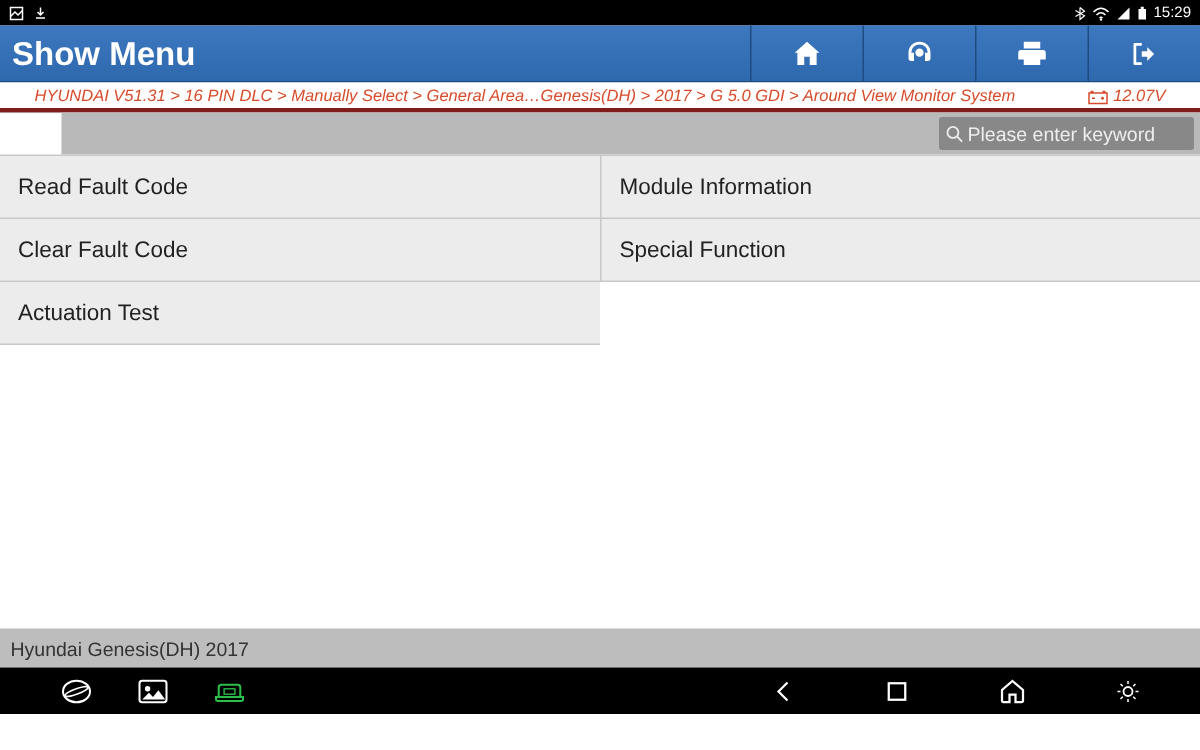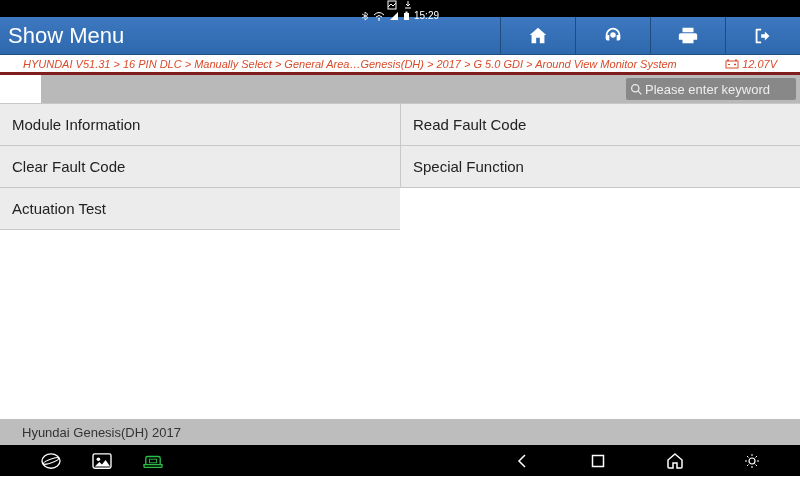--- a/index.html
+++ b/index.html
@@ -1,62 +1,62 @@
 <!DOCTYPE html>
 <html><head>
 <meta charset="utf-8">
 <style>
   * { box-sizing: border-box; margin: 0; padding: 0; }
   html, body { width: 800px; height: 500px; font-family: Arial, Helvetica, sans-serif; background: #fff; overflow: hidden; }
   .status-bar {
     height: 17px; background: #000; color: #fff; display: flex; align-items: center;
-    font-size: 10px; padding: 0 6px; justify-content: space-between; flex-direction: column;
+    font-size: 10px; padding: 0 6px; justify-content: space-between;
   }
   .status-left { display: flex; gap: 6px; align-items: center; }
   .status-right { display: flex; gap: 4px; align-items: center; }
   .status-right svg, .status-right span { vertical-align: middle; }
   .header {
     height: 38px; background: linear-gradient(#3d78c0, #2e68ad); color: #fff;
     display: flex; align-items: stretch; border-bottom: 1px solid #1e4c80;
   }
   .header-title {
-    flex: 1; font-size: 22px; font-weight: normal; display: flex; align-items: center; padding-left: 8px; text-align: right;
+    flex: 1; font-size: 22px; font-weight: bold; display: flex; align-items: center; padding-left: 8px; text-align: right;
   }
   .header-btn {
     width: 75px; display: flex; align-items: center; justify-content: center;
     border-left: 1px solid #1e4c80; background: linear-gradient(#3d78c0, #2e68ad); cursor: pointer;
   }
   .header-btn svg { fill: #fff; }
   .breadcrumb-bar {
     height: 20px; background: #fff; display: flex; align-items: center; padding: 0 23px;
     border-bottom: 3px solid #7f1d1d; font-size: 11px; font-style: italic; color: #d84b2a;
   }
   .breadcrumb-bar .bc-text { flex: 1; white-space: nowrap; overflow: hidden; }
-  .breadcrumb-bar .voltage { color: #d84b2a; margin-left: 6px; display: flex; align-items: center; gap: 3px; font-style: italic; }
+  .breadcrumb-bar .voltage { color: #d84b2a; margin-left: 6px; display: flex; align-items: flex-end; gap: 3px; font-style: italic; }
   .top-gray {
     height: 28px; background: #b9b9b9; display: flex; align-items: center; justify-content: flex-end; padding-right: 4px; margin-left: 41px;
   }
   .search-box {
     width: 170px; height: 22px; background: #888; border-radius: 2px;
     display: flex; align-items: center; color: #eee; font-size: 13px; padding: 0 4px; gap: 2px;
   }
   .search-box span { flex:1; white-space: nowrap; }
   .menu-grid {
     display: grid; grid-template-columns: 1fr 1fr; border-top: 1px solid #c8c8c8;
   }
   .menu-item {
     background: #ececec; height: 42px; display: flex; align-items: center;
     padding-left: 12px; font-size: 15px; color: #222;
     border-bottom: 1px solid #c8c8c8; cursor: pointer;
   }
   .menu-item:nth-child(2n) { border-left: 1px solid #c8c8c8; }
   .content-rest { height: 189px; background: #fff; }
   .footer-note {
     height: 26px; background: #bdbdbd; color: #333; font-size: 13px;
-    display: flex; align-items: center; padding-left: 22px;
+    display: flex; align-items: center; padding-left: 7px;
   }
   .nav-bar {
     height: 31px; background: #000; display: flex; align-items: center; justify-content: space-between;
     padding: 0 40px;
   }
   .nav-left { display: flex; gap: 30px; align-items: center; }
   .nav-right { display: flex; gap: 60px; align-items: center; }
   .nav-bar svg { cursor: pointer; }
 </style>
 </head>
@@ -135,22 +135,22 @@
   <div class="search-box">
     <svg width="13" height="13" viewBox="0 0 16 16">
         <circle cx="6.5" cy="6.5" r="4.5" fill="none" stroke="#eee" stroke-width="1.5"></circle>
         <line x1="10" y1="10" x2="14" y2="14" stroke="#eee" stroke-width="1.5"></line>
       </svg>
     <span>Please enter keyword</span>
   </div>
 </div>
 
 <div class="menu-grid">
+  <div class="menu-item">Read Fault Code</div>
   <div class="menu-item">Module Information</div>
-  <div class="menu-item">Read Fault Code</div>
   <div class="menu-item">Clear Fault Code</div>
   <div class="menu-item">Special Function</div>
   <div class="menu-item">Actuation Test</div>
 </div>
 
 <div class="content-rest"></div>
 
 <div class="footer-note">Hyundai Genesis(DH) 2017</div>
 
 <div class="nav-bar">

